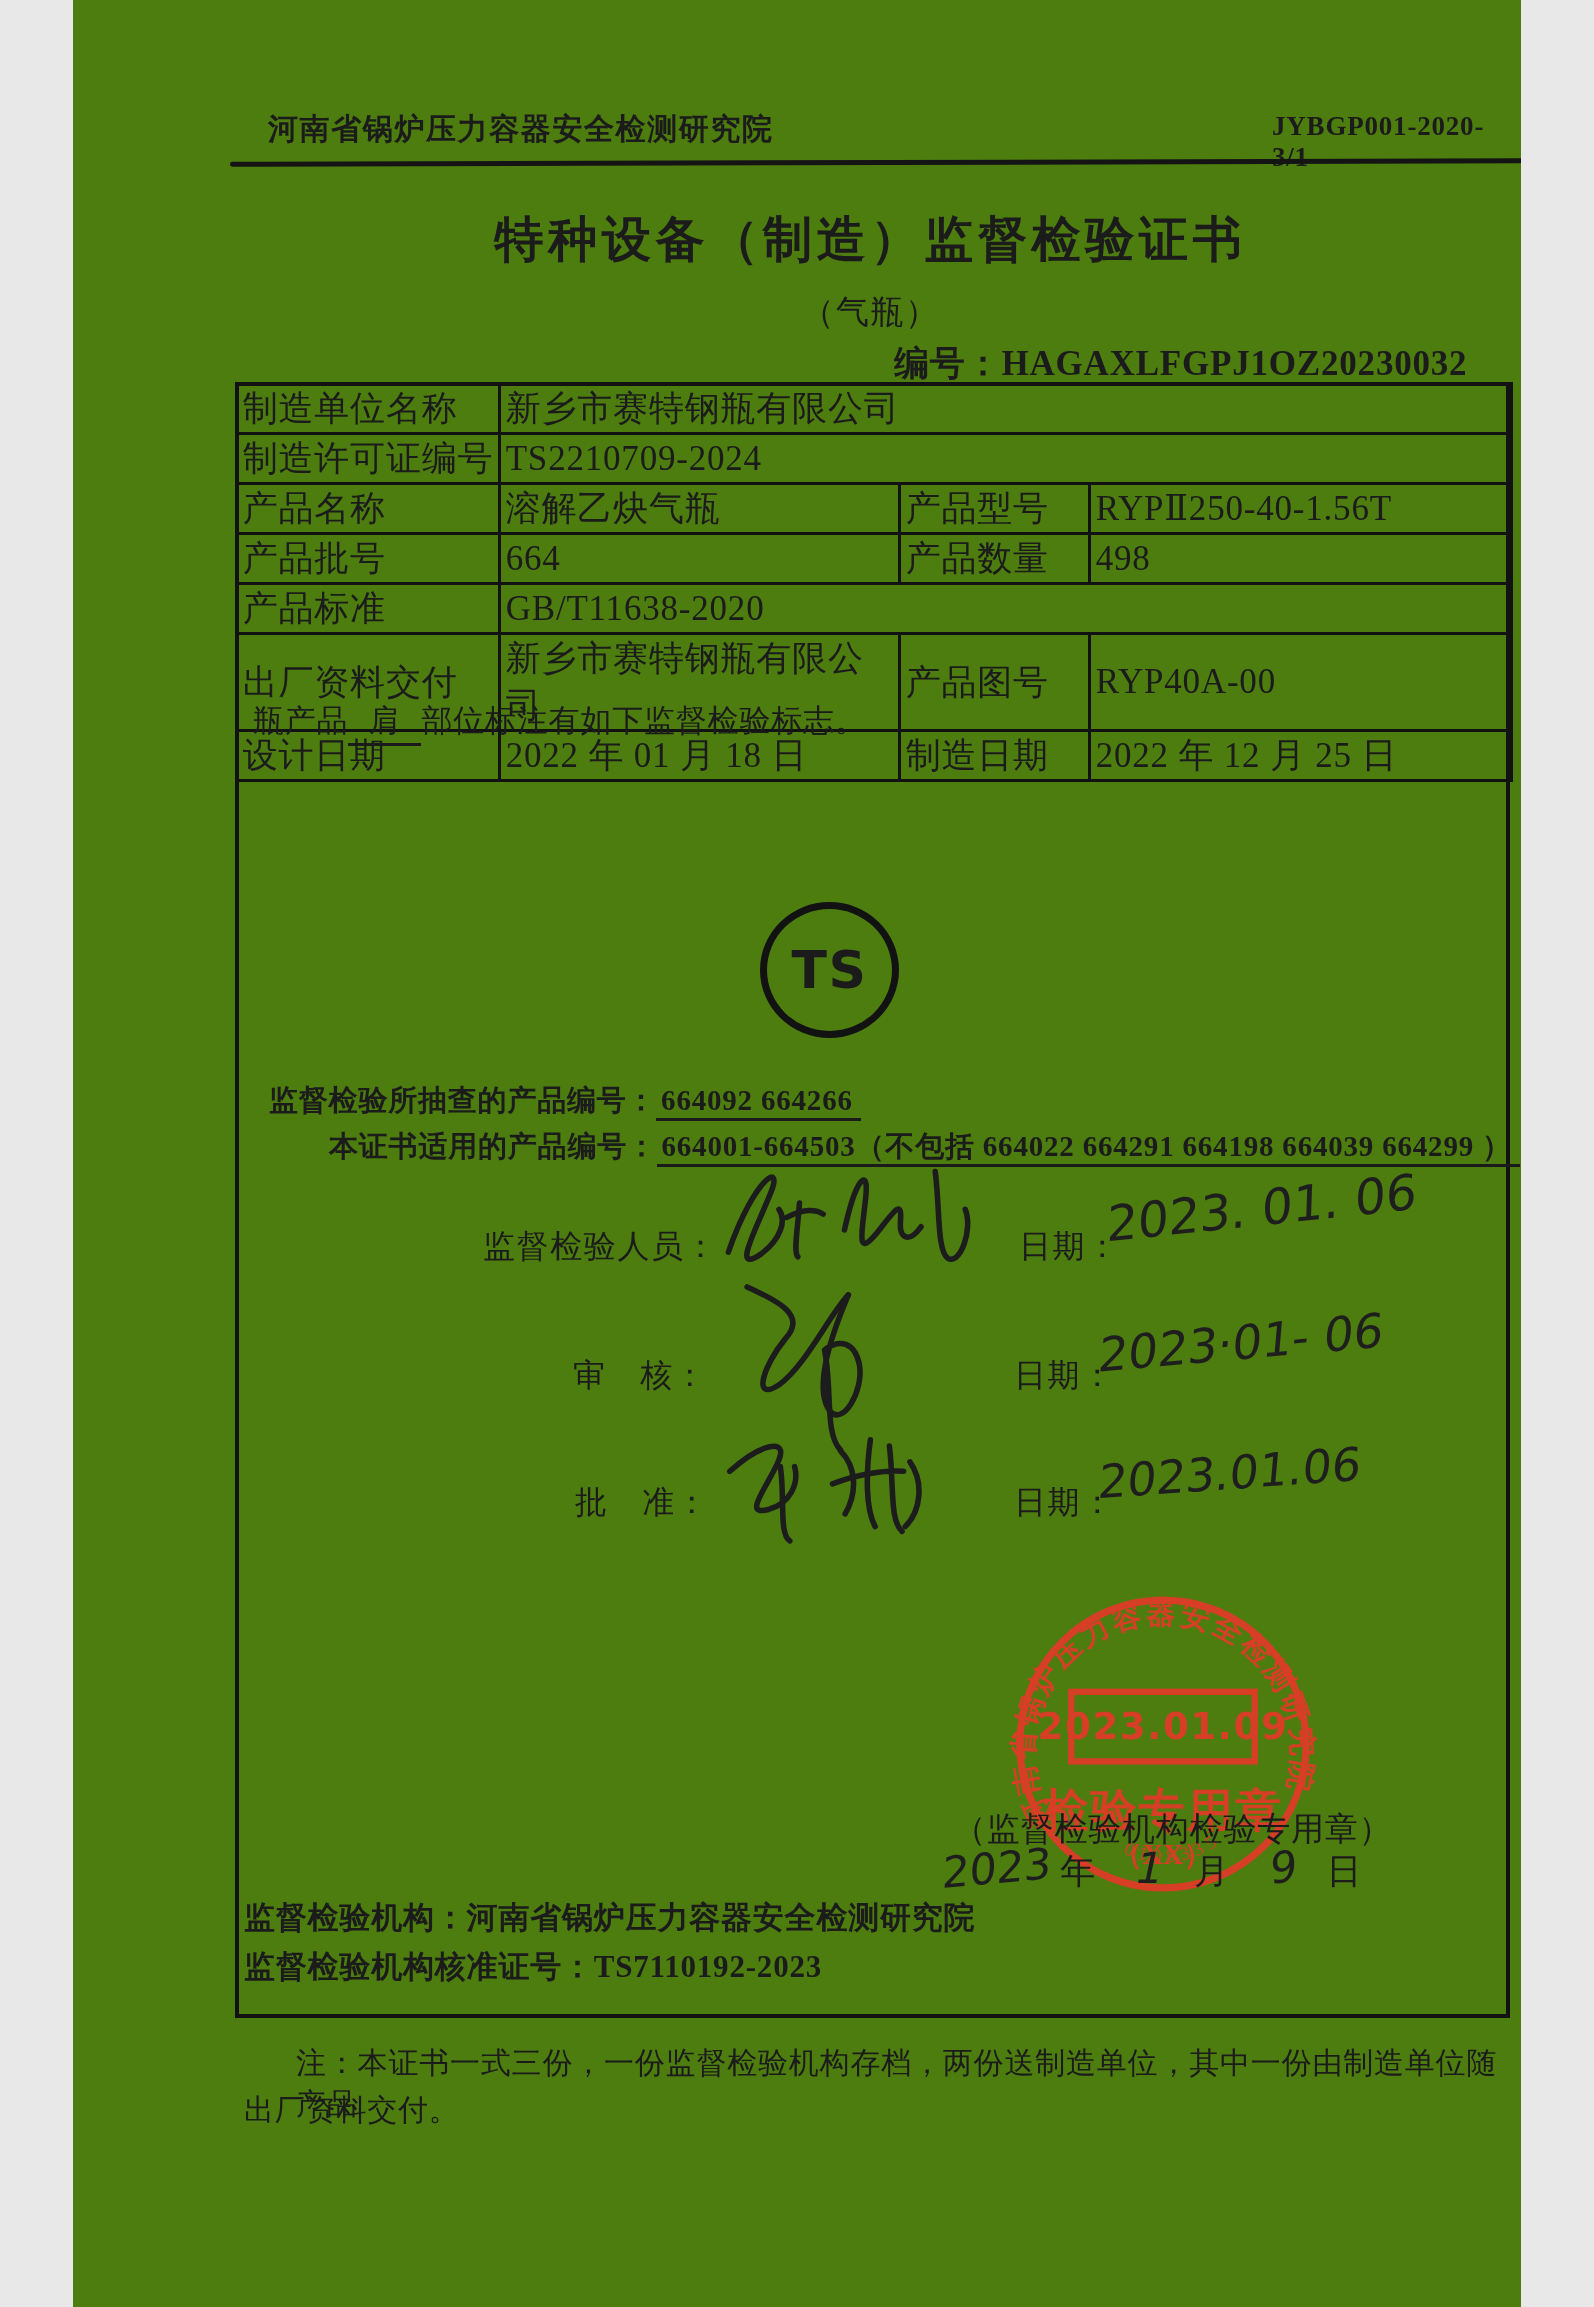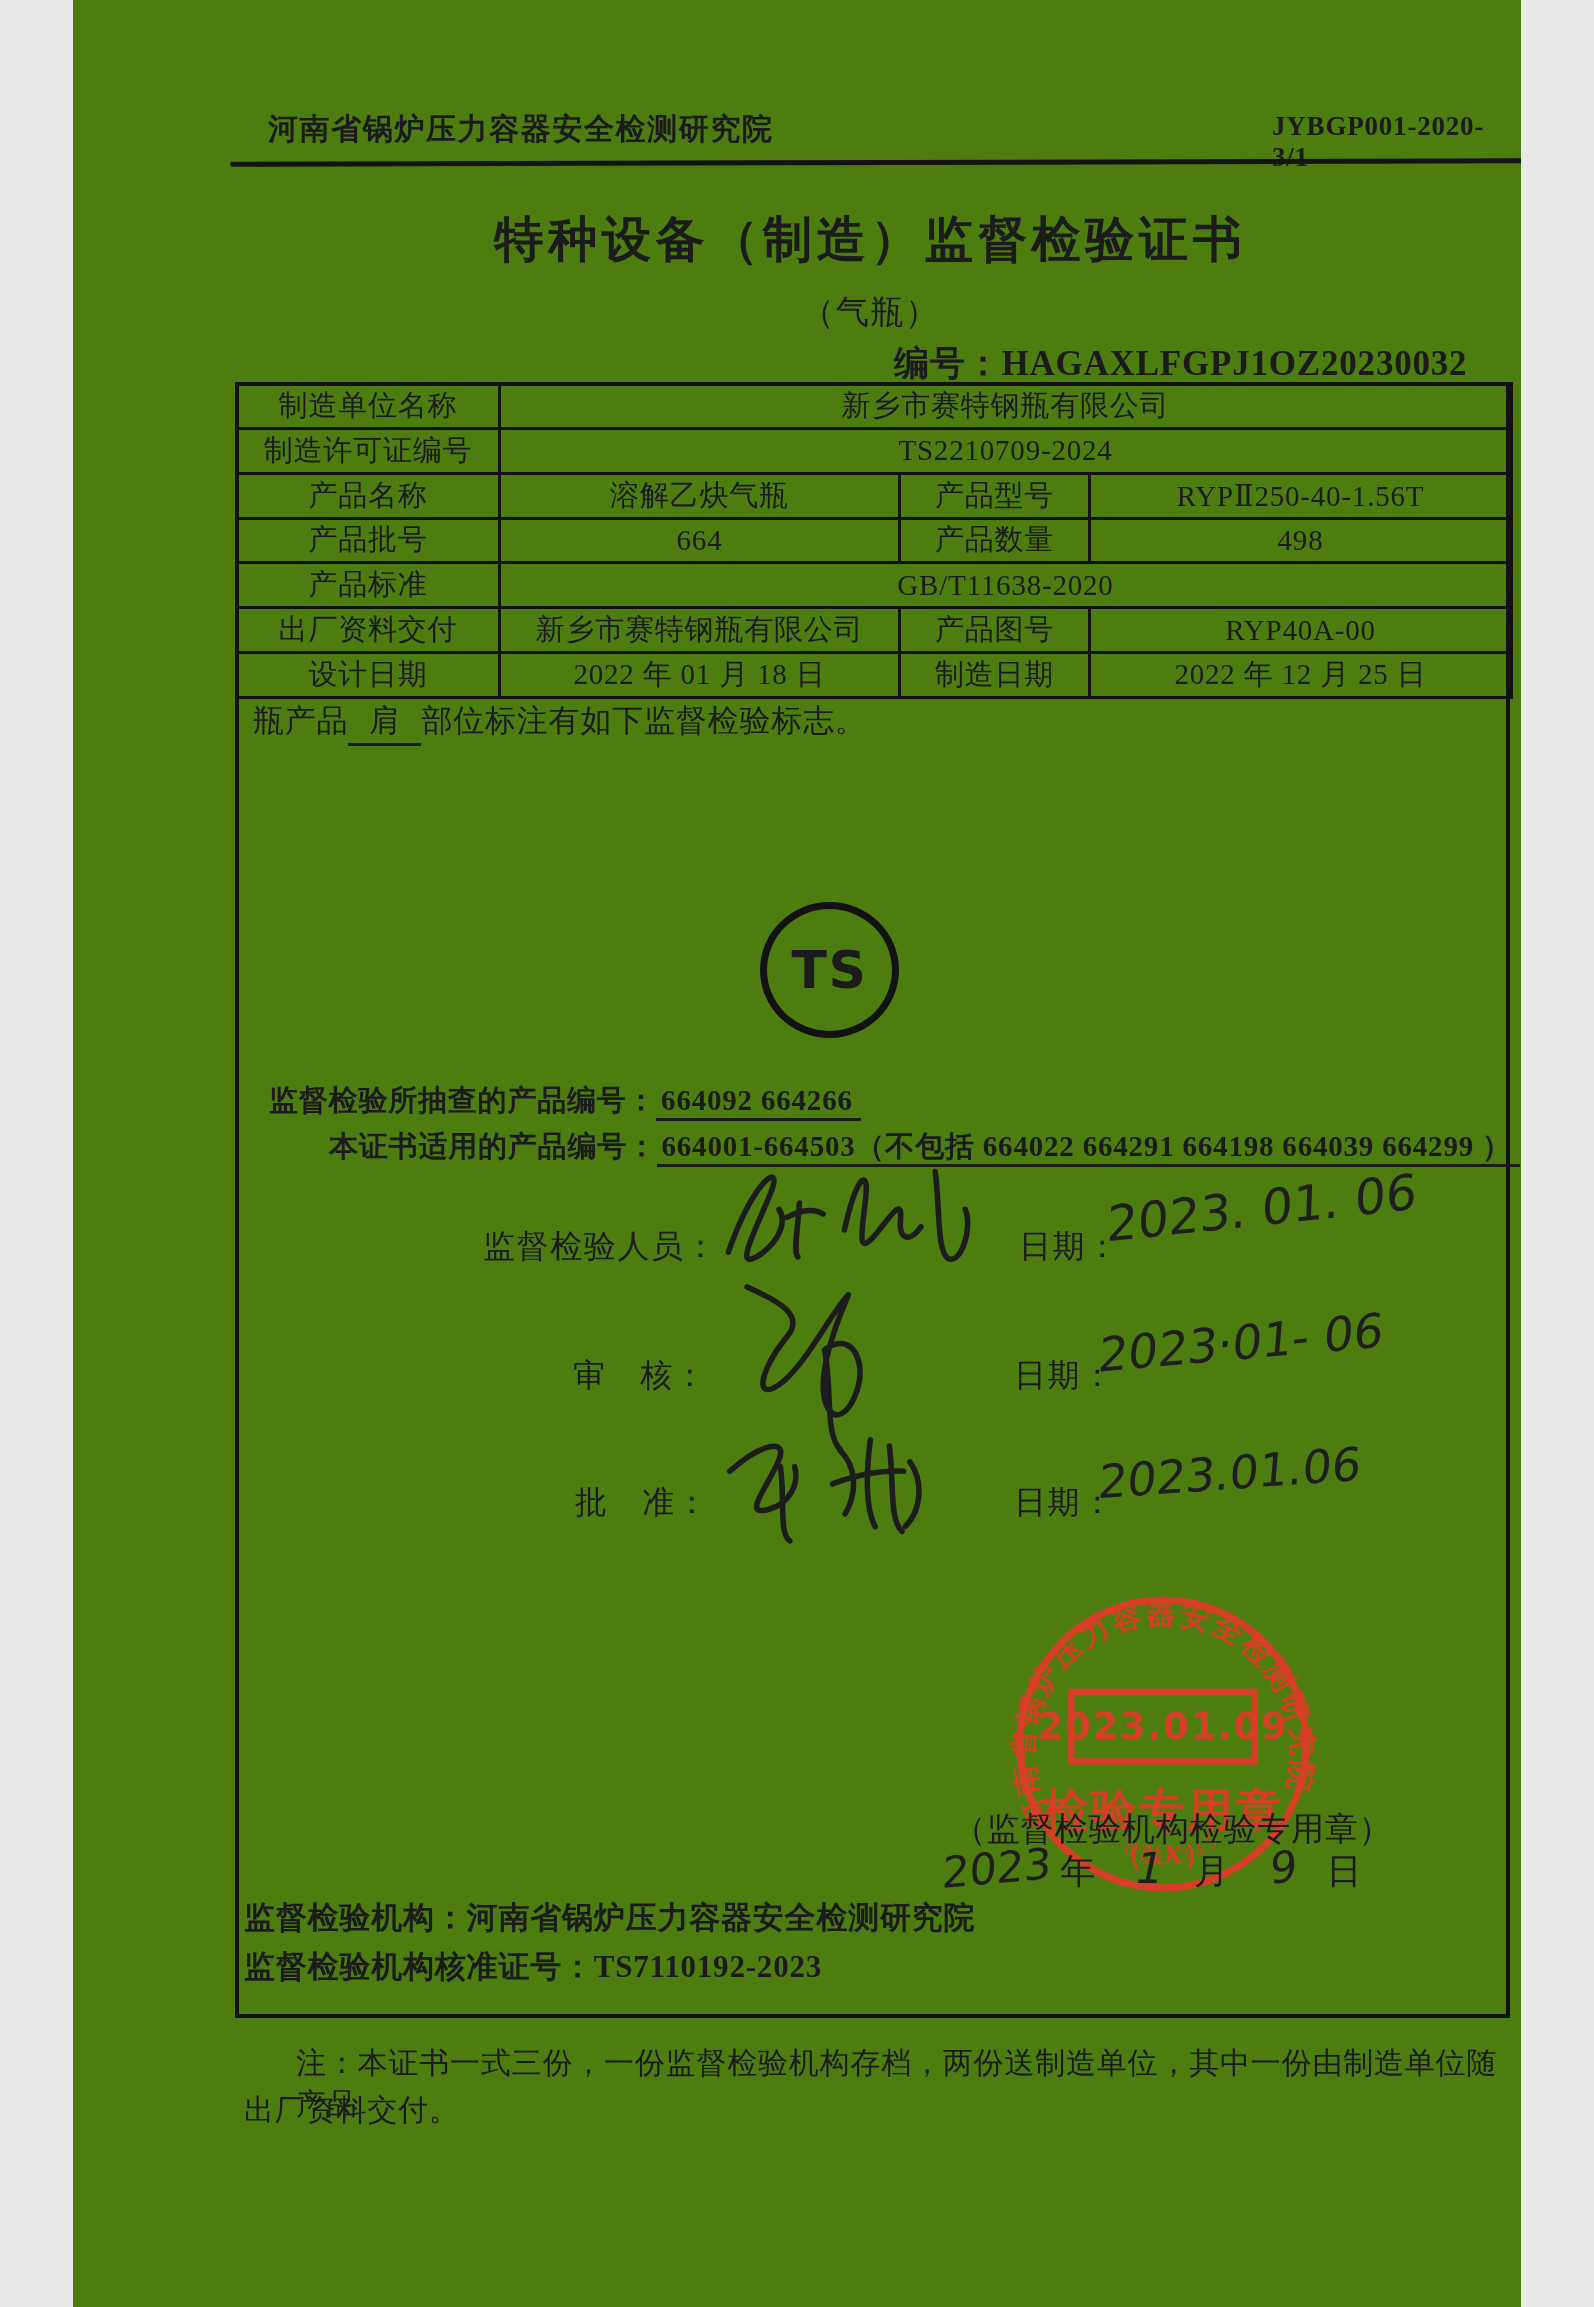--- a/index.html
+++ b/index.html
@@ -19,22 +19,22 @@
   .doc-title { left:0; top:207px; width:1595px; text-align:center; font-size:49px; font-weight:bold; letter-spacing:4.7px; }
   .doc-sub   { left:0; top:290px; width:1595px; text-align:center; font-size:33px; letter-spacing:1.6px; }
   .cert-no   { left:821px; top:328px; font-size:35px; font-weight:bold; letter-spacing:0.8px;margin-top:12px; }
 
   
   .cert-box { left:162px; top:382px; width:1275px; height:1636px; border:4px solid #121212; }
 
   
   table.info { position:absolute; left:-4px; top:-4px; width:1275px; height:317px; border-collapse:collapse; table-layout:fixed; }
   table.info td {
-    border:3.2px solid #121212; text-align:center; vertical-align:middle;
-    font-size:29px; letter-spacing:0.8px; padding:0 4.7px; height:44px;
+    border:3.2px solid #121212; vertical-align:middle;
+    font-size:35px; letter-spacing:0.8px; padding:0 4.7px; height:44px;
   }
   col.c1{width:263px;} col.c2{width:400px;} col.c3{width:190px;} col.c4{width:422px;}
 
   
   .statement { left:180px; top:699px; width:1248px; font-size:31px; line-height:44px; letter-spacing:0.8px; }
   .u-shoulder { display:inline-block; border-bottom:3.2px solid #1b1b1b; padding:0 20.6px; }
 
   
   .ts-mark {
     left:687px; top:902px; width:139px; height:136px; border:7.1px solid #121212; border-radius:50%;

